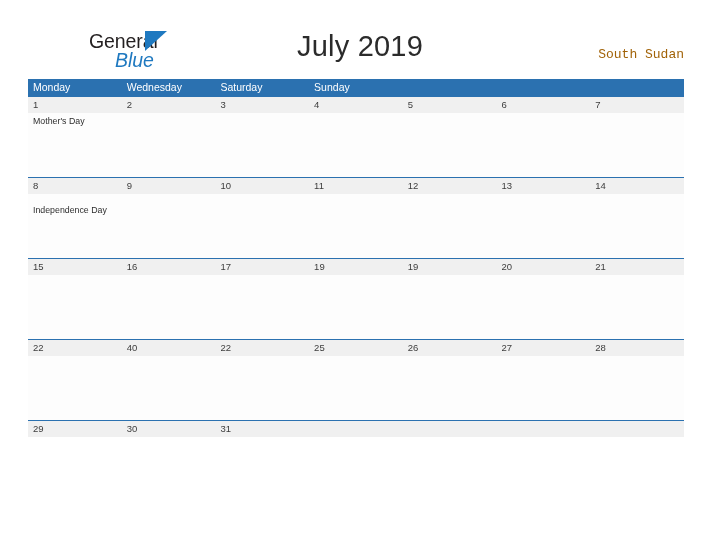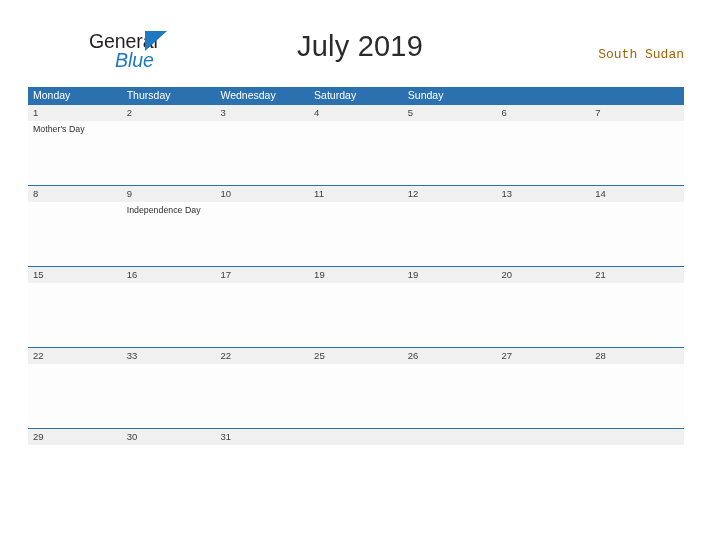--- a/index.html
+++ b/index.html
@@ -94,21 +94,20 @@
     left: 28px;
     top: 79px;
     width: 656px;
   }
 
   .dow-row {
     display: flex;
     width: 656px;
     height: 17px;
     background: #2b71b0;
-    margin-top: 8px;
   }
   .dow-cell {
     width: 93.714px;
     height: 17px;
     line-height: 17px;
     color: #ffffff;
     font-size: 10.5px;
     padding-left: 5px;
     box-sizing: border-box;
     font-family: "Liberation Sans", sans-serif;
@@ -142,20 +141,21 @@
   }
   .date-cell.empty {
     color: transparent;
   }
 
   .week-events {
     display: flex;
     width: 656px;
     height: 64px;
     background: #fdfdfd;
+    flex-direction: column;
   }
   .event-cell {
     width: 93.714px;
     height: 64px;
     padding-left: 5px;
     padding-top: 3px;
     box-sizing: border-box;
     font-size: 8.8px;
     color: #2e2e2e;
     line-height: 11px;
@@ -176,21 +176,20 @@
   <div class="cal-title">July 2019</div>
 
   <div class="cal-country">South Sudan</div>
 
 </div>
 
 <div class="calendar">
 
   <div class="dow-row">
     <div class="dow-cell">Monday</div>
-    <div class="dow-cell">Thursday</div>
     <div class="dow-cell">Wednesday</div>
     <div class="dow-cell">Saturday</div>
     <div class="dow-cell">Sunday</div>
   </div>
 
   <div class="week-row">
     <div class="week-dates">
       <div class="date-cell">1</div>
       <div class="date-cell">2</div>
       <div class="date-cell">3</div>
@@ -248,21 +247,21 @@
       <div class="event-cell"></div>
       <div class="event-cell"></div>
       <div class="event-cell"></div>
       <div class="event-cell"></div>
     </div>
   </div>
 
   <div class="week-row">
     <div class="week-dates">
       <div class="date-cell">22</div>
-      <div class="date-cell">33</div>
+      <div class="date-cell">40</div>
       <div class="date-cell">22</div>
       <div class="date-cell">25</div>
       <div class="date-cell">26</div>
       <div class="date-cell">27</div>
       <div class="date-cell">28</div>
     </div>
     <div class="week-events">
       <div class="event-cell"></div>
       <div class="event-cell"></div>
       <div class="event-cell"></div>

